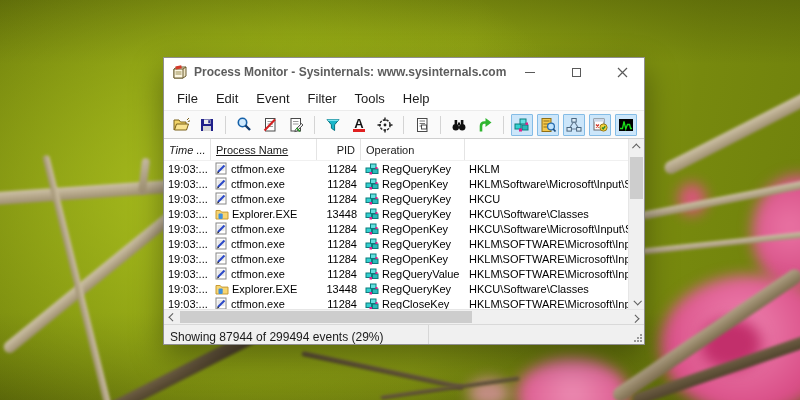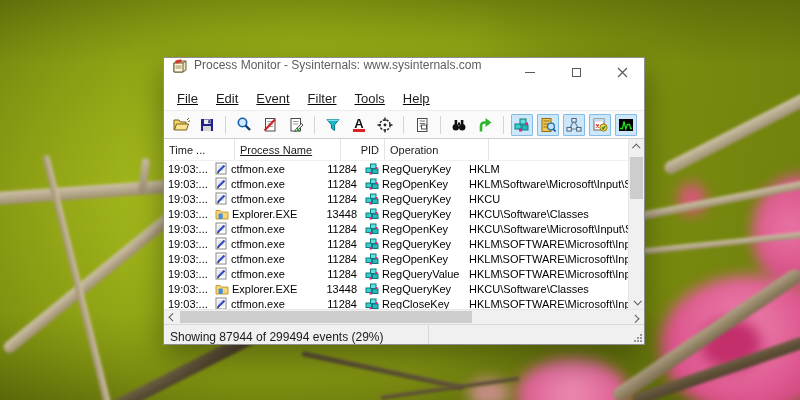--- a/index.html
+++ b/index.html
@@ -17,48 +17,48 @@
   .branch { position:absolute; border-radius:8px; filter:blur(1.6px);
     background:linear-gradient(180deg,#cfc3a8 0%, #a293720 60%, #8b7c5e 100%);
     background:linear-gradient(180deg,#cfc3a8, #9e8f70); }
   .branch.dark { background:linear-gradient(180deg,#6e5e44,#4f422c); }
 
   
   #win { position:absolute; left:163px; top:57px; width:482px; height:288px;
     background:#fff; border:1px solid #8f8f8f; box-shadow:0 12px 30px rgba(0,0,0,.38);
     display:flex; flex-direction:column; }
 
-  .titlebar { height:28px; display:flex; background:#fff; flex:0 0 28px; }
+  .titlebar { height:28px; display:flex; align-items:center; background:#fff; flex:0 0 28px;font-weight:bold; }
   .app-icon { margin:0 6px 0 8px; }
   .title-text { font-size:12px; color:#5d5d5d; white-space:nowrap; flex:1 1 auto; overflow:hidden; }
   .win-controls { display:flex; align-items:center; gap:30px; margin-right:14px; }
   .wc { width:16px; height:16px; display:flex; align-items:center; justify-content:center; cursor:default; }
   .min-glyph { width:10px; height:1px; background:#5a5a5a; }
   .max-glyph { width:9px; height:9px; border:1px solid #5a5a5a; }
 
-  .menubar { height:24px; flex:0 0 24px; display:flex; align-items:center; background:#fff; padding-left:4px;text-decoration:underline; }
+  .menubar { height:24px; flex:0 0 24px; display:flex; align-items:center; background:#fff; padding-left:4px; }
   .menu-item { font-size:13px; color:#1c1c1c; padding:3px 9px; }
 
   .toolbar { height:29px; flex:0 0 29px; display:flex; align-items:center; background:#fafafa;
     border-top:1px solid #ececec; border-bottom:1px solid #cfcfcf; padding-left:4px; overflow:hidden; }
   .tbtn { width:22px; height:22px; display:flex; align-items:center; justify-content:center; flex:0 0 22px; margin:0 2px; }
   .tbtn.toggle { background:#cce6fa; border:1px solid #84bce6; border-radius:1px; }
   .tsep { width:1px; height:18px; background:#d4d4d4; margin:0 5px; flex:0 0 1px; }
   .glyphA { font-size:13px; font-weight:bold; color:#111; line-height:11px; border-bottom:3px solid #e02020; padding:0 1px; }
 
   
   .listarea { position:relative; flex:1 1 auto; background:#fff; overflow:hidden; }
   .lheader { display:flex; height:22px; font-size:11px; color:#1a1a1a; align-items:center; border-bottom:1px solid #f0f0f0; }
   .hcell { height:100%; display:flex; align-items:center; padding:0 5px; border-right:1px solid #e4e4e4; white-space:nowrap; overflow:hidden; }
   .rows { position:absolute; left:0; top:22px; right:16px; bottom:15px; overflow:hidden; }
   .lrow { display:flex; height:15px; align-items:center; font-size:11px; color:#000; white-space:nowrap; }
   .cell { padding:0 4px; overflow:hidden; white-space:nowrap; flex:0 0 auto; display:flex; align-items:center; gap:3px; }
   .c-time { width:47px; } .c-proc { width:106px; } .c-pid { width:44px; justify-content:flex-end; }
   .c-op { width:104px; } .c-path { flex:1 1 auto; min-width:0; }
-  .h-time { width:71px; } .h-proc { width:106px;text-decoration:underline; } .h-pid { width:44px; justify-content:flex-end; }
+  .h-time { width:47px;font-style:italic; } .h-proc { width:106px;text-decoration:underline; } .h-pid { width:44px; justify-content:flex-end; }
   .h-op { width:104px; } .h-path { flex:1 1 auto; border-right:none; }
 
   
   .vscroll { position:absolute; top:0; right:0; width:16px; bottom:15px; background:#f0f0f0; border-left:1px solid #e6e6e6; }
   .vthumb { position:absolute; left:1px; right:1px; top:18px; height:42px; background:#cdcdcd; }
   .sarrow { position:absolute; left:0; width:16px; height:15px; display:flex; align-items:center; justify-content:center; }
   .chev { width:6px; height:6px; border-left:1px solid #5e5e5e; border-top:1px solid #5e5e5e; }
   .up { transform:rotate(45deg) translateY(1px); }
   .down { transform:rotate(225deg) translateY(1px); }
   .hscroll { position:absolute; left:0; right:0; bottom:0; height:15px; background:#f0f0f0; border-top:1px solid #e6e6e6; }

